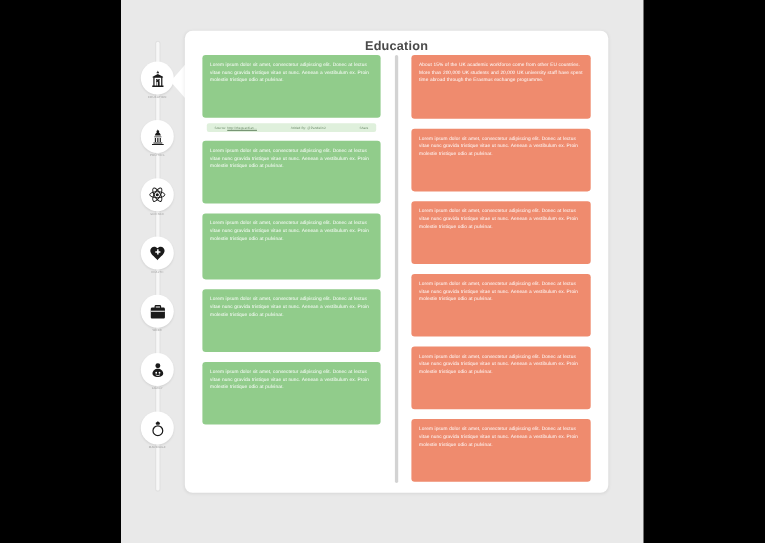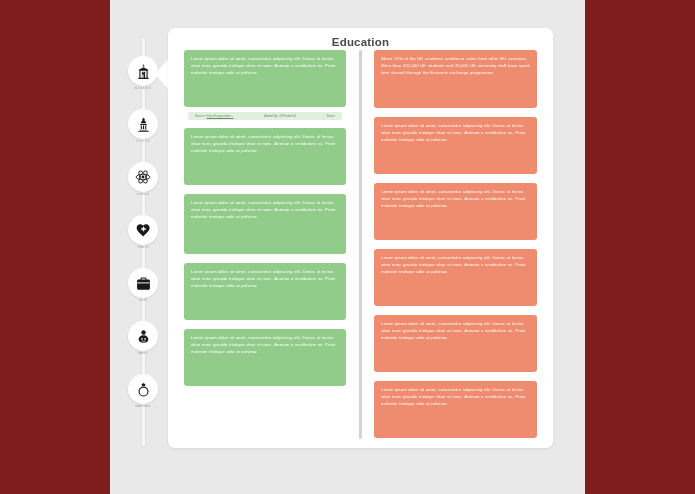--- a/index.html
+++ b/index.html
@@ -2,21 +2,21 @@
 <html><head>
 <meta charset="utf-8">
 <style>
   html,body{margin:0;padding:0;}
   body{
     width:695px;height:494px;
     background:#ffffff;
     font-family:"Liberation Sans", sans-serif;
     overflow:hidden;
   }
-  #stage{position:relative;width:695px;height:494px;background:#7f1d1d;}
+  #stage{position:relative;width:695px;height:494px;background:#000000;}
 
   
   .canvas{
     position:absolute;left:110px;top:0;width:475px;height:494px;
     background:#e9e9e9;
   }
 
   
   .rail{
     position:absolute;left:141.5px;top:38px;width:3px;height:408px;

